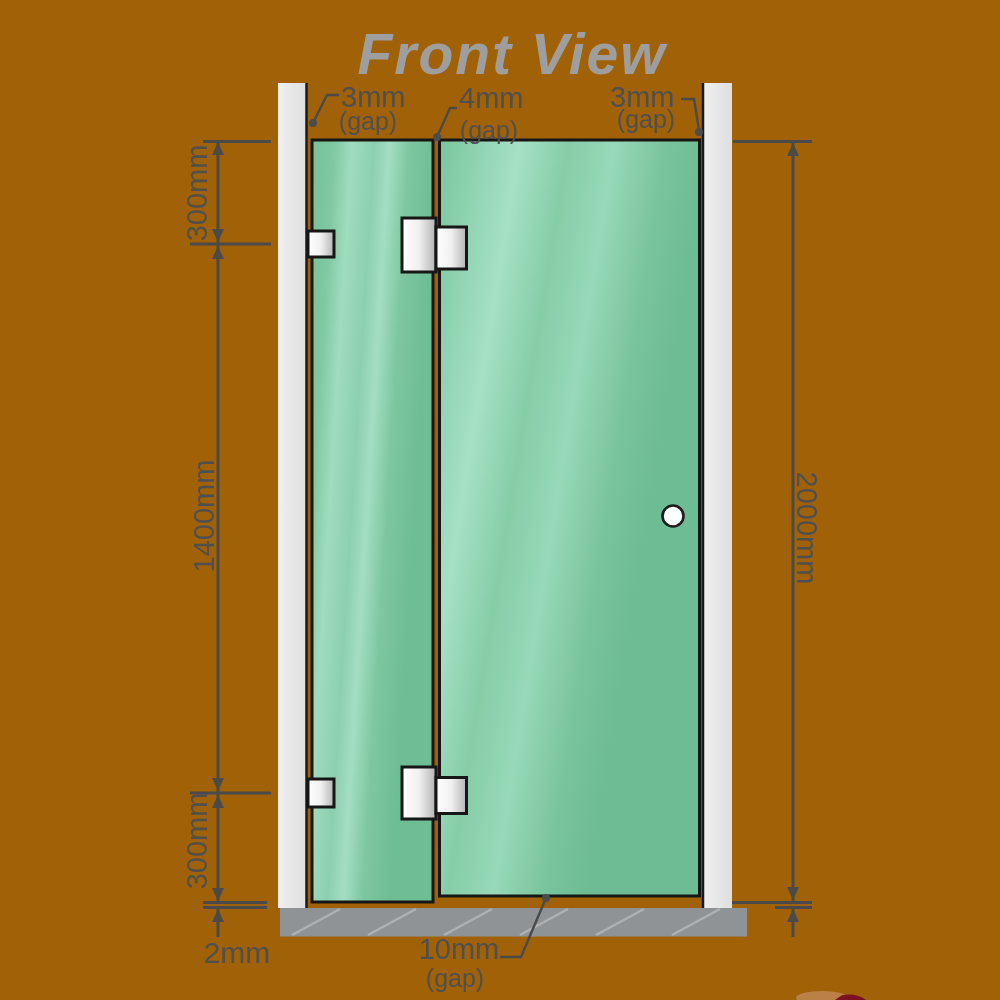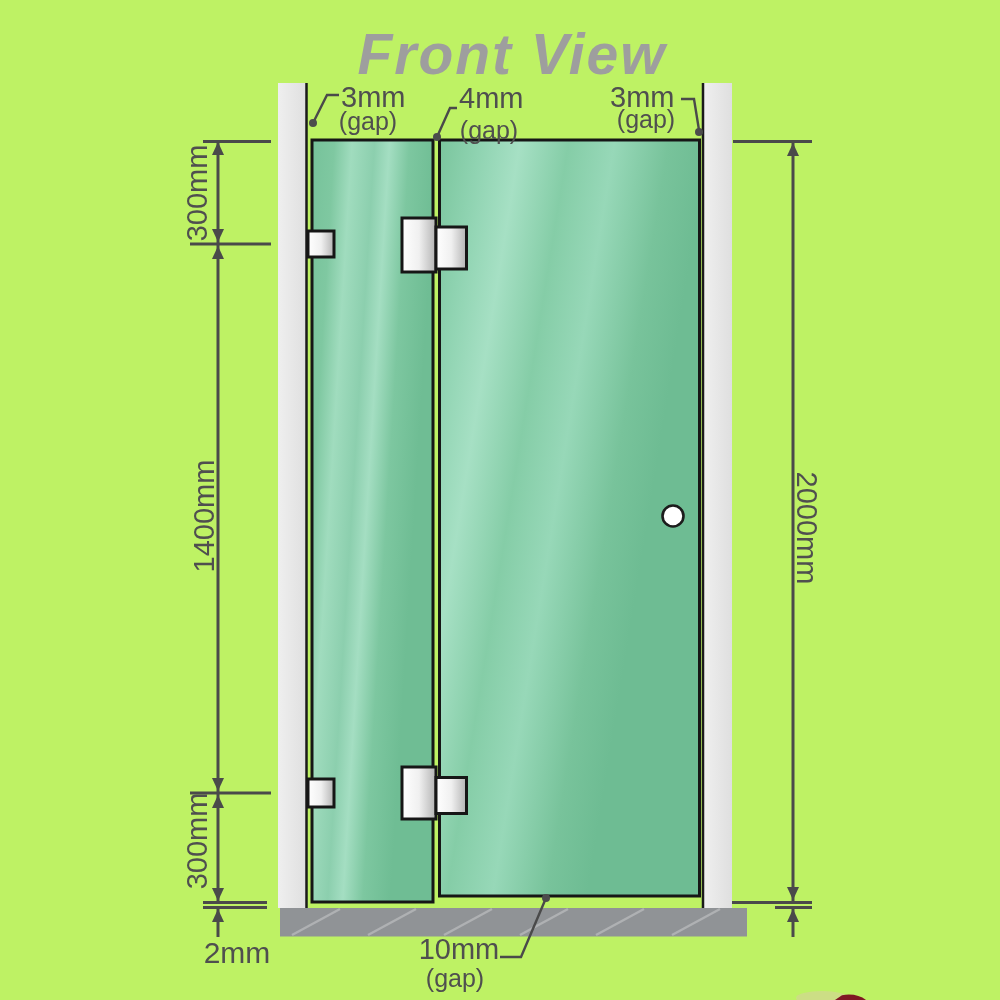--- a/index.html
+++ b/index.html
@@ -1,16 +1,16 @@
 <!DOCTYPE html>
 <html><head>
 <meta charset="utf-8">
 <style>
   html,body{margin:0;padding:0;background:#ffffff;}
-  .stage{width:1000px;height:1000px;position:relative;background:#bef264;overflow:hidden;}
+  .stage{width:1000px;height:1000px;position:relative;background:#a16207;overflow:hidden;}
   svg{font-family:"Liberation Sans", sans-serif;}
   .title-text{font-size:57px;font-weight:bold;font-style:italic;fill:#9e9e9e;letter-spacing:2px;}
   .dim-label{font-size:29px;fill:#4f4f4f;}
   .gap-label{font-size:29px;fill:#4f4f4f;}
   .gap-sub{font-size:25px;fill:#4f4f4f;}
   .small-label{font-size:30px;fill:#4f4f4f;}
   .dim{stroke:#4a4a4a;stroke-width:3;}
   .dimthin{stroke:#4a4a4a;stroke-width:2.4;fill:none;}
   .arrow{fill:#4a4a4a;stroke:none;}
   .shape{stroke:#161616;stroke-width:3;}

